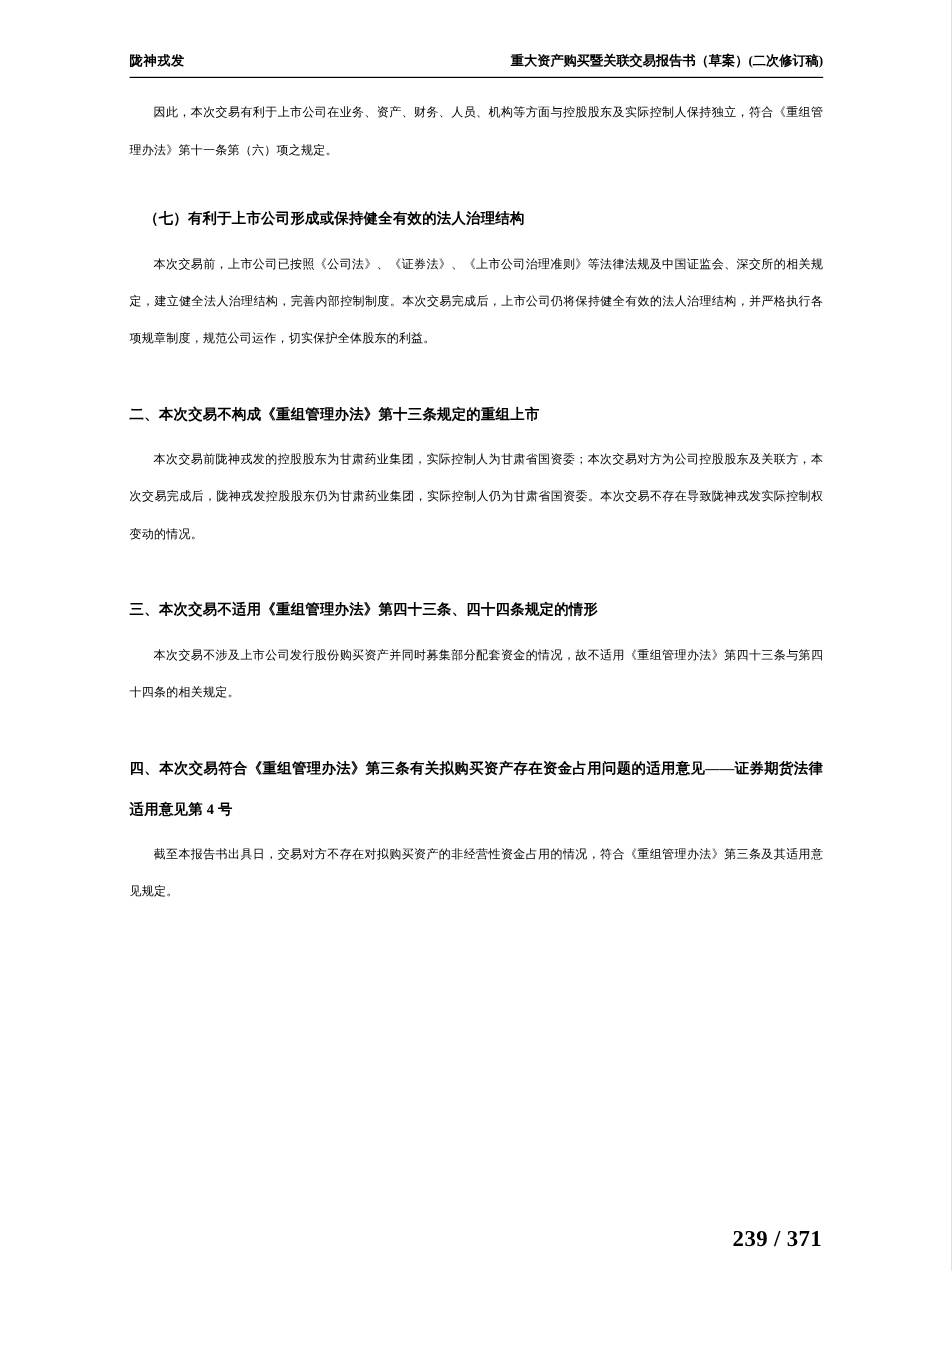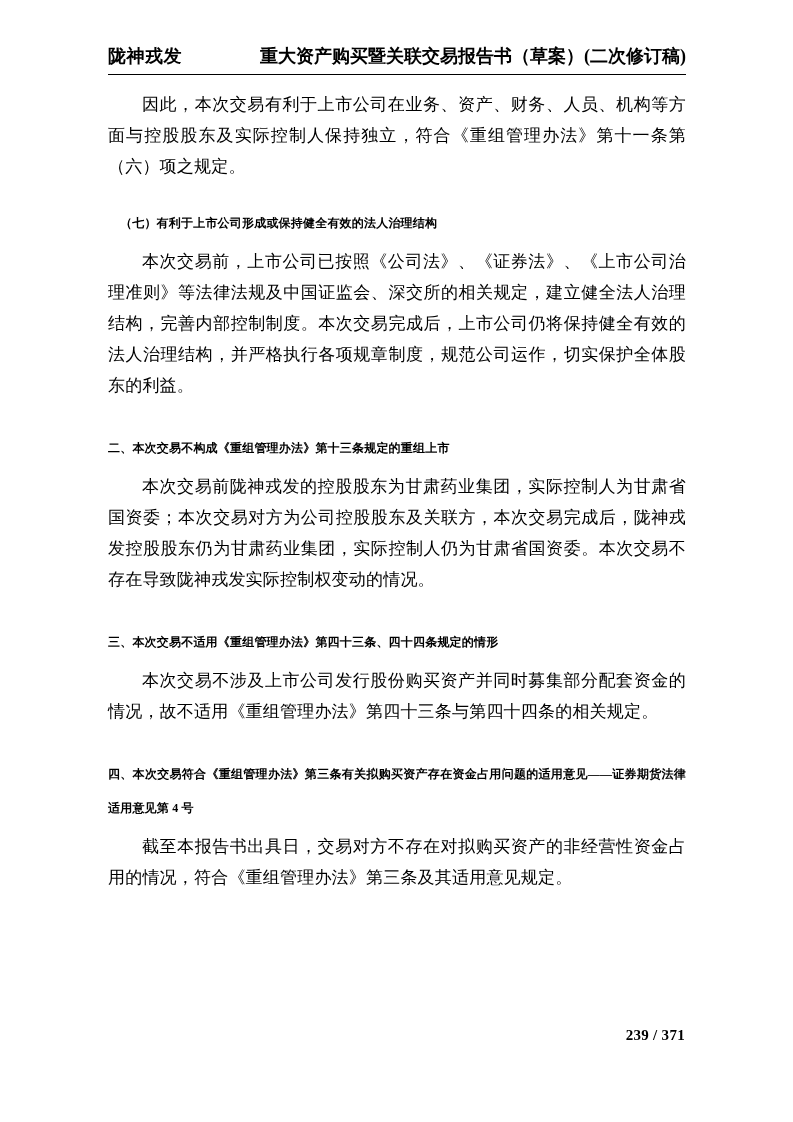--- a/index.html
+++ b/index.html
@@ -21,40 +21,40 @@
   .content {
     position: absolute;
     left: 108px;
     top: 44px;
     width: 578px;
   }
   .header-row {
     display: flex;
     justify-content: space-between;
     align-items: baseline;
-    font-size: 18px;
+    font-size: 11px;
     line-height: 1.4;
     padding-bottom: 5px;
     text-align: right;
   }
   .header-left {
     font-weight: bold;
     letter-spacing: 0.5px;
   }
   .header-right {
     font-weight: bold;
     letter-spacing: 0px;
   }
   .header-rule {
     border-top: 1.2px solid #000;
     width: 100%;
     margin-bottom: 14px;
   }
   p.body-text {
-    font-size: 17px;
+    font-size: 10px;
     line-height: 31px;
     margin: 0 0 2px 0;
     text-align: justify;
     text-justify: inter-ideograph;
     text-indent: 2em;
     letter-spacing: 0.2px;
   }
   h2.heading {
     font-size: 12px;
     font-weight: bold;
@@ -66,21 +66,21 @@
   }
   h2.heading.indent {
     text-indent: 1em;
   }
   .spacer-sm { height: 8px; }
   .spacer-md { height: 14px; }
   .footer {
     position: absolute;
     right: 108px;
     bottom: 78px;
-    font-size: 15px;
+    font-size: 19px;
     font-weight: bold;
     font-family: "Liberation Serif", "DejaVu Serif", serif;
     letter-spacing: 0.3px;
   }
 </style>
 </head>
 <body>
 
 <div class="page">
 

